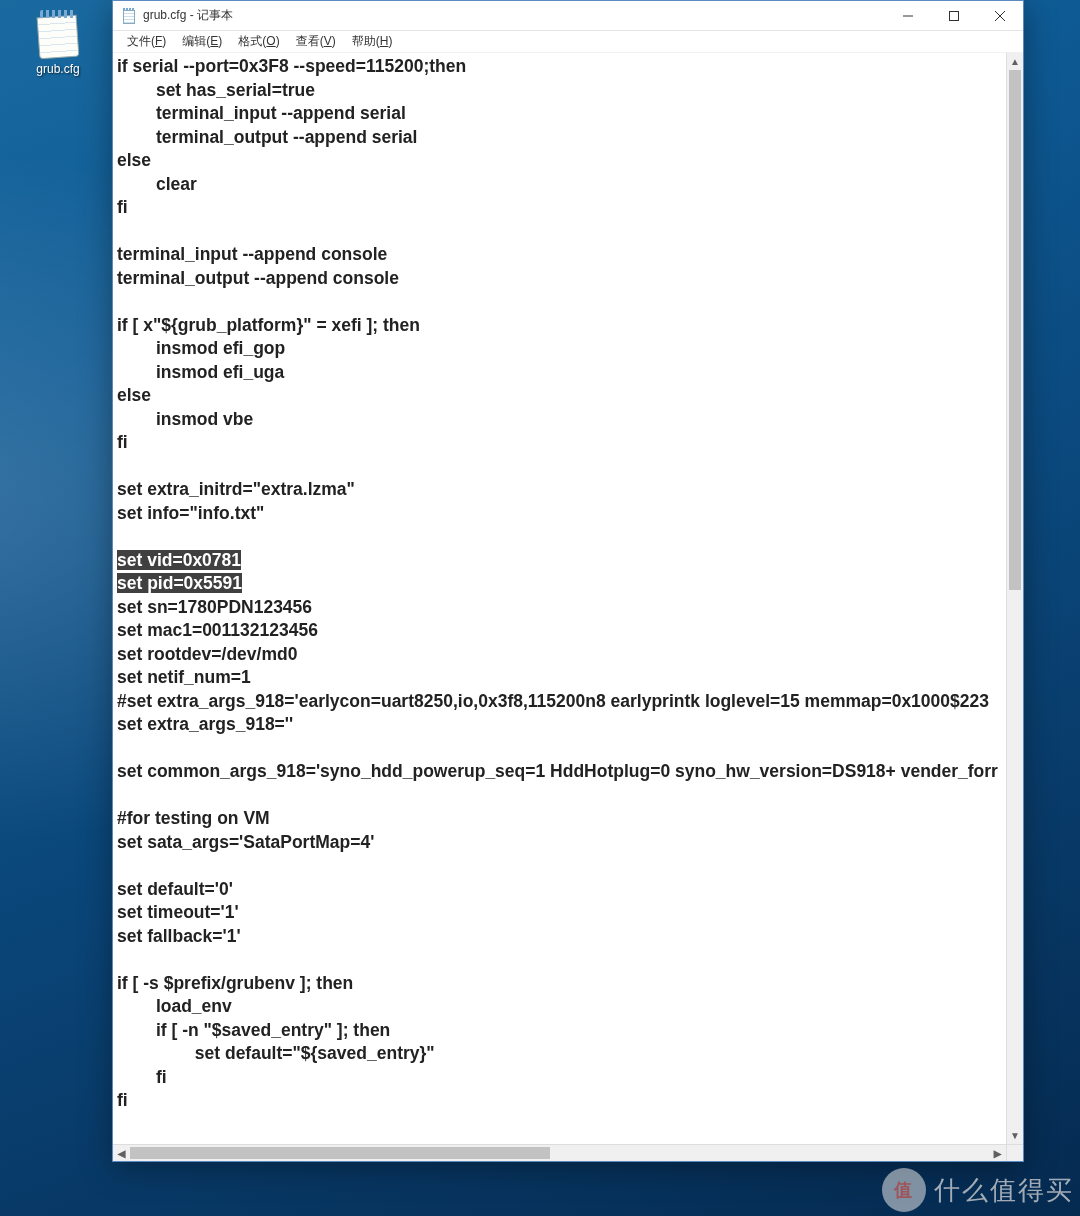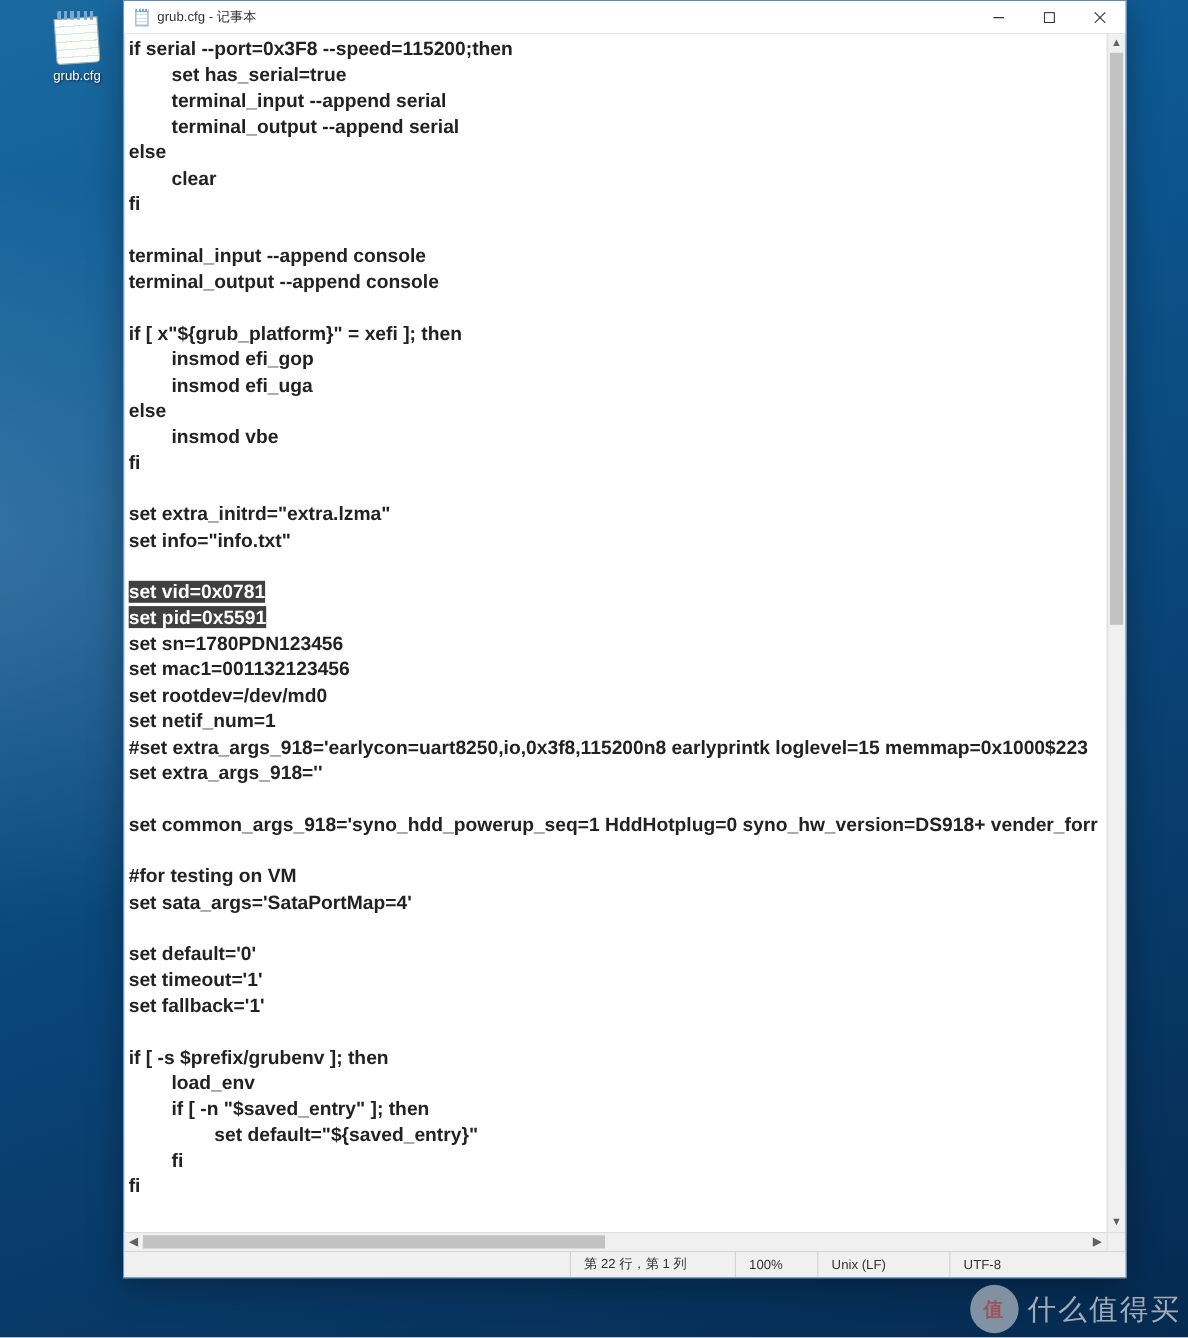--- a/index.html
+++ b/index.html
@@ -16,21 +16,21 @@
     background: linear-gradient(160deg, #1a6aa0 0%, #0e5a94 25%, #0b4a7f 50%, #083a68 75%, #052a50 100%);
   }
   .desktop::before {
     content: "";
     position: absolute; inset: 0;
     background: radial-gradient(ellipse 900px 500px at -100px 500px, rgba(255,255,255,0.18), rgba(255,255,255,0) 70%);
     pointer-events: none;
   }
   .desktop-icon {
     position: absolute;
-    top: 10px; left: 32px;
+    top: 10px; left: 20px;
     width: 76px;
     text-align: center;
     color: #fff;
     font-size: 12px;
     text-shadow: 1px 1px 2px rgba(0,0,0,0.7);
   }
   .desktop-icon .notepad-glyph {
     width: 48px; height: 48px;
     margin: 0 auto 4px auto;
     position: relative;
@@ -229,20 +229,27 @@
             </svg>
         </div>
         <div class="win-btn close">
           <svg viewBox="0 0 10 10">
               <path d="M0 0 L10 10 M10 0 L0 10"></path>
             </svg>
         </div>
       </div>
     </div>
 
+    <div class="menubar">
+      <div class="menu-item"><span>文件</span>(<u>F</u>)</div>
+      <div class="menu-item"><span>编辑</span>(<u>E</u>)</div>
+      <div class="menu-item"><span>格式</span>(<u>O</u>)</div>
+      <div class="menu-item"><span>查看</span>(<u>V</u>)</div>
+      <div class="menu-item"><span>帮助</span>(<u>H</u>)</div>
+    </div>
 
     <div class="editor-wrap">
       <div class="editor"><span>if serial --port=0x3F8 --speed=115200;then
         set has_serial=true
         terminal_input --append serial
         terminal_output --append serial
 else
         clear
 fi
 
@@ -290,27 +297,20 @@
         <div class="down">▼</div>
       </div>
       <div class="hscroll">
         <div class="left">◀</div>
         <div class="thumb"></div>
         <div class="right">▶</div>
       </div>
       <div class="corner"></div>
     </div>
 
-    <div class="statusbar">
-      <div class="cell first"></div>
-      <div class="cell pos">第 22 行，第 1 列</div>
-      <div class="cell zoom">100%</div>
-      <div class="cell eol">Unix (LF)</div>
-      <div class="cell enc">UTF-8</div>
-    </div>
 
   </div>
 
   <div class="watermark">
     <div class="badge">值</div>
     <div>什么值得买</div>
   </div>
 
 </div>
 

